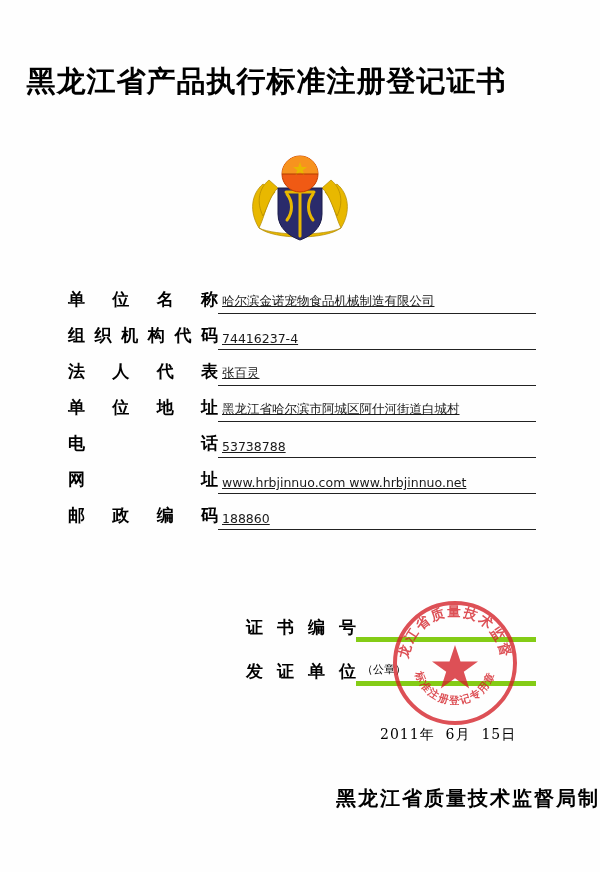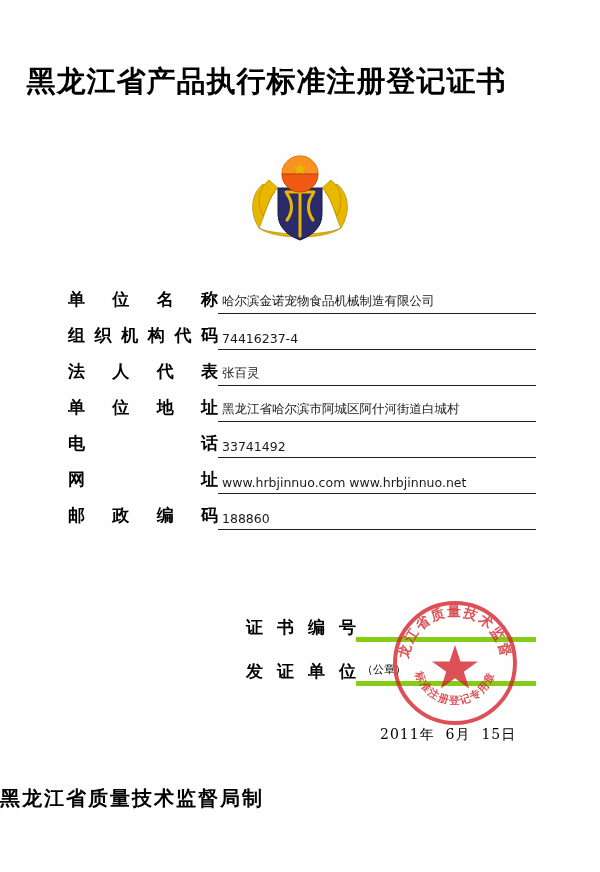--- a/index.html
+++ b/index.html
@@ -70,20 +70,21 @@
   .field-label span.ch { display: inline-block; }
   .field-value {
     flex: 1 1 auto;
     border-bottom: 1px solid #222;
     font-family: "DejaVu Sans", "Liberation Sans", sans-serif;
     font-size: 12.5px;
     padding: 0 2px 3px 4px;
     color: #1a1a1a;
     white-space: nowrap;
     overflow: hidden;
+    text-decoration: underline;
   }
   
   .lower {
     position: absolute;
     top: 598px;
     left: 246px;
     width: 290px;
   }
   .lower-row {
     display: flex;
@@ -130,21 +131,21 @@
     width: 130px;
     height: 130px;
     pointer-events: none;
   }
   
   .footer {
     position: absolute;
     top: 785px;
     left: 0;
     width: 600px;
-    text-align: left;
+    text-align: right;
     font-family: "DejaVu Serif", "Liberation Serif", serif;
     font-weight: bold;
     font-size: 20px;
     letter-spacing: 2px;
   }
 </style>
 </head>
 <body>
 
 <div class="page">
@@ -222,21 +223,21 @@
           <span class="ch">址</span>
         </div>
       <div class="field-value">黑龙江省哈尔滨市阿城区阿什河街道白城村</div>
     </div>
 
     <div class="field-row">
       <div class="field-label">
           <span class="ch">电</span>
           <span class="ch">话</span>
         </div>
-      <div class="field-value">33741492</div>
+      <div class="field-value">53738788</div>
     </div>
 
     <div class="field-row">
       <div class="field-label">
           <span class="ch">网</span>
           <span class="ch">址</span>
         </div>
       <div class="field-value">www.hrbjinnuo.com   www.hrbjinnuo.net</div>
     </div>
 

